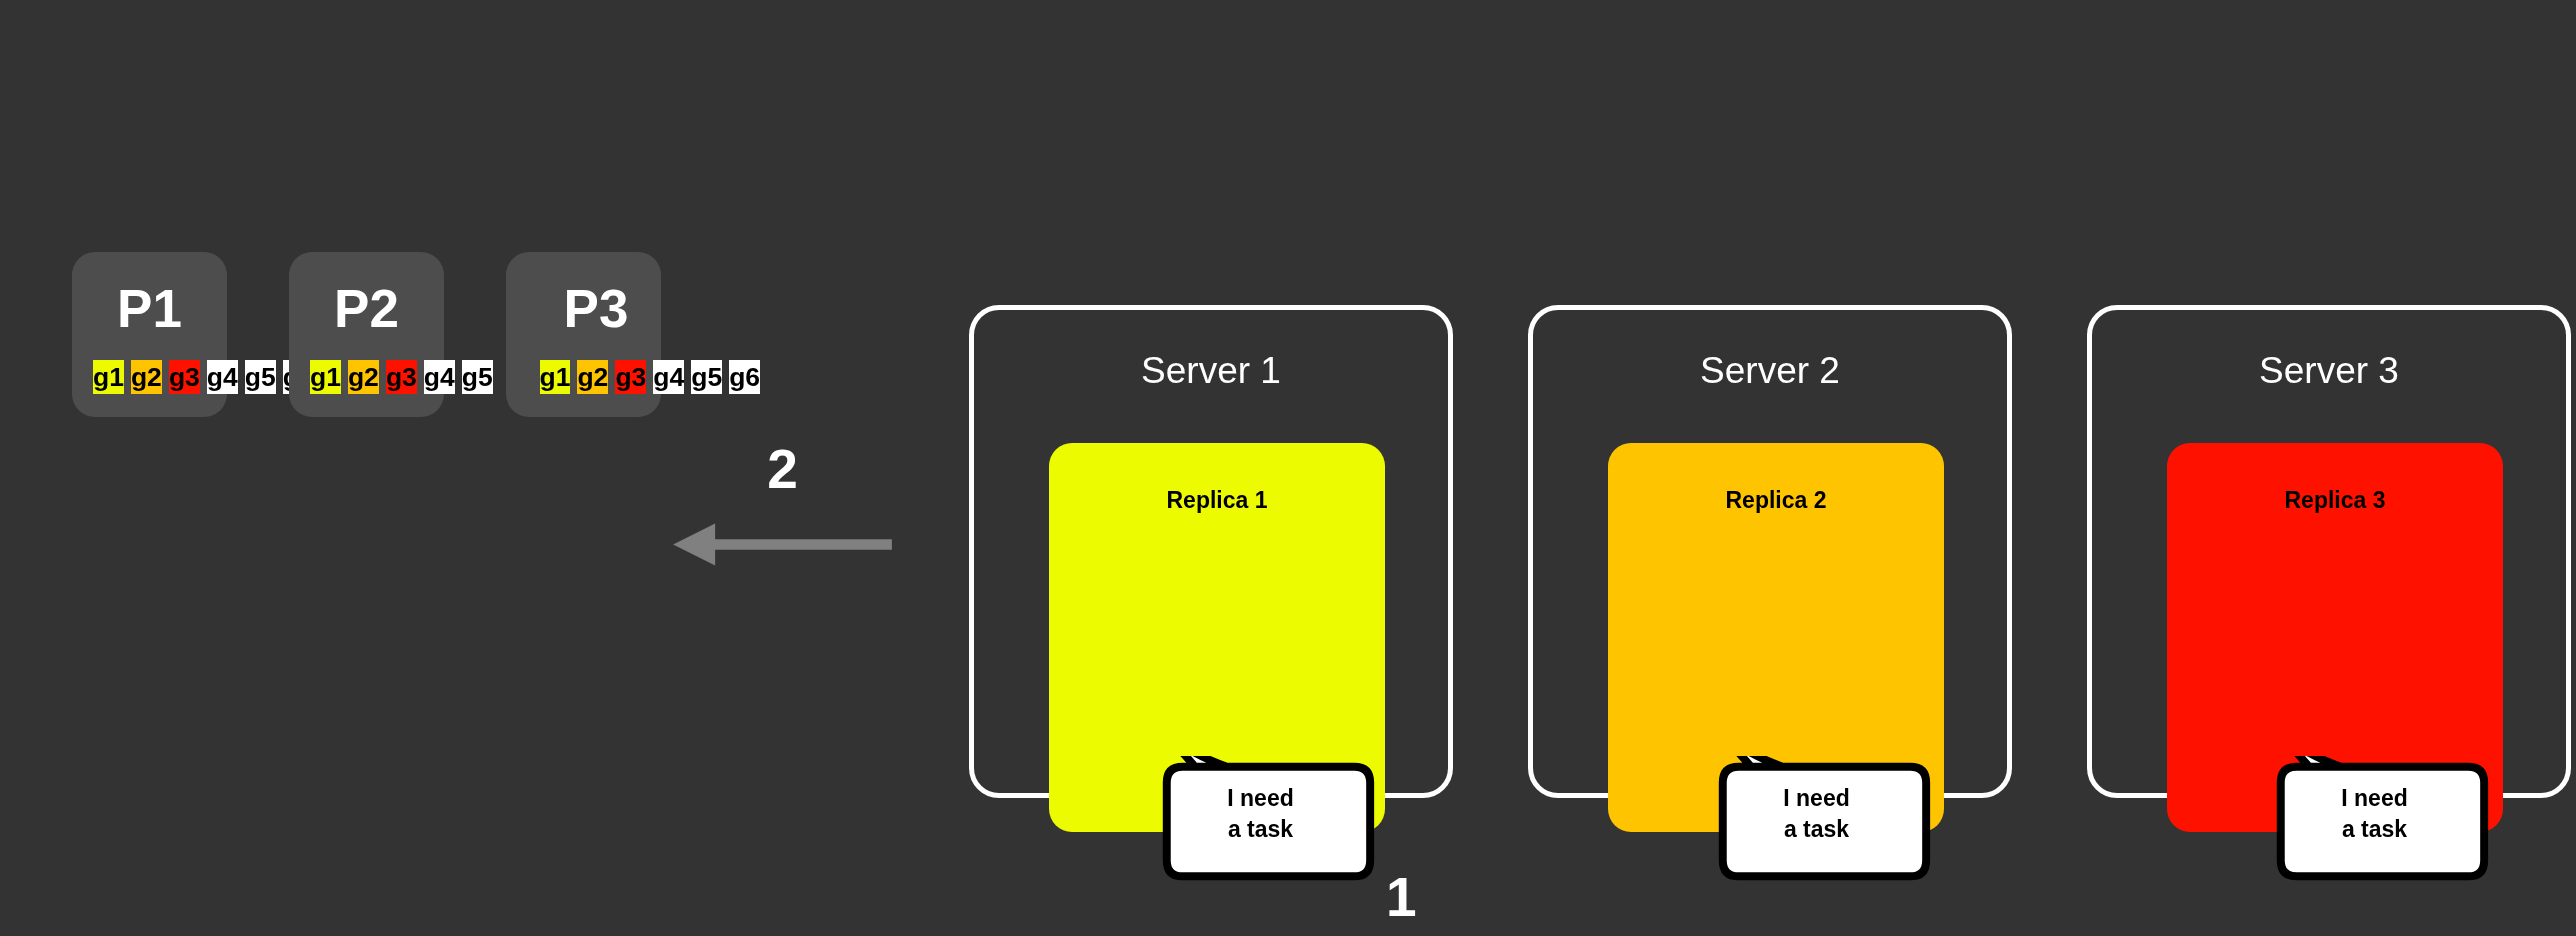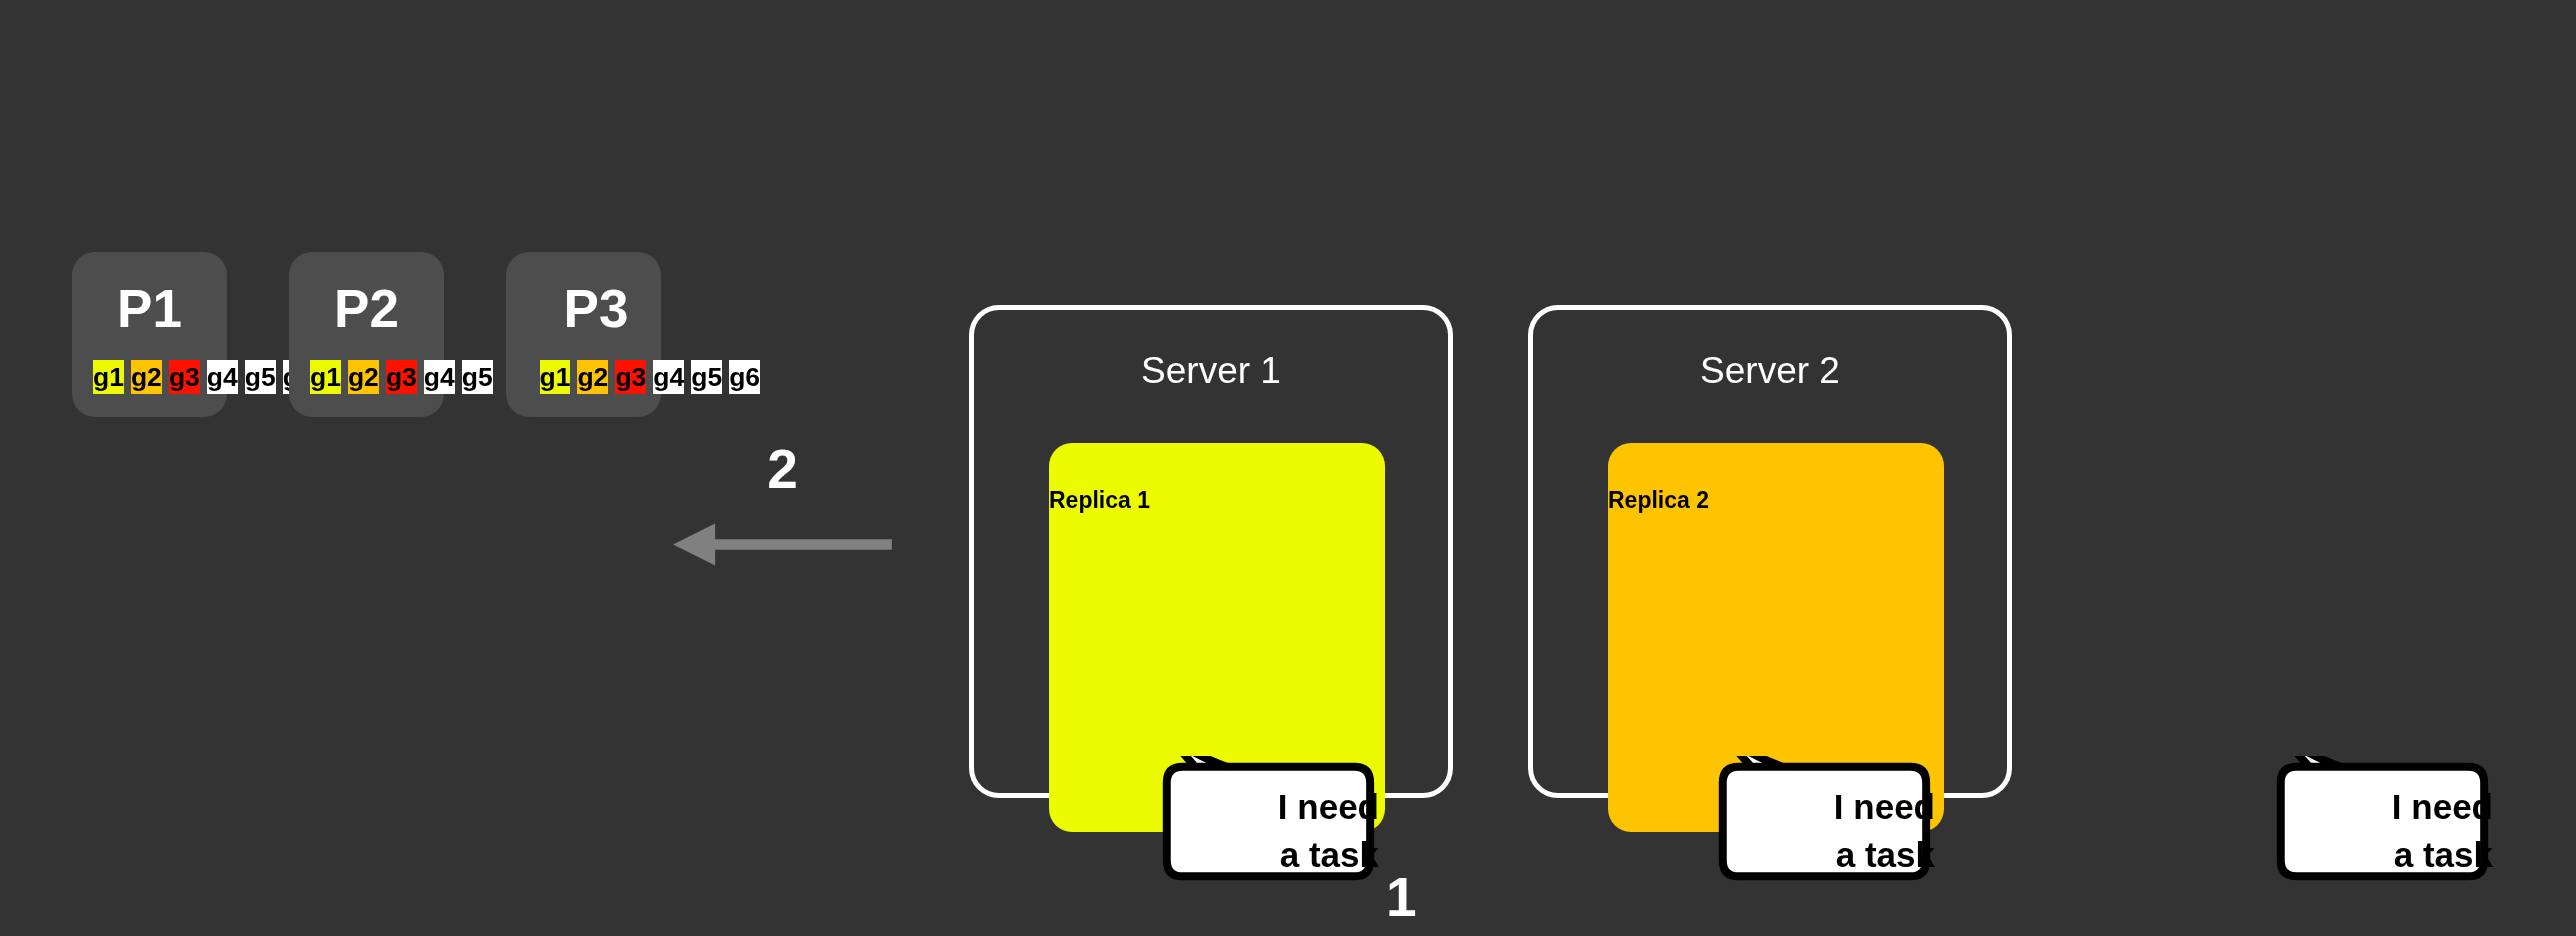--- a/index.html
+++ b/index.html
@@ -111,21 +111,21 @@
     margin-top: 42px;
   }
   .replica {
     position: absolute;
     left: 75px;
     top: 133px;
     width: 336px;
     height: 389px;
     border-radius: 23px;
     display: flex;
-    justify-content: flex-start;
+    justify-content: center;
   }
   .replica-label {
     color: #000000;
     font-size: 23px;
     font-weight: bold;
     line-height: 1;
     margin-top: 46px;
   }
 
   
@@ -133,23 +133,23 @@
     position: absolute;
     width: 237px;
     height: 131px;
   }
   .bubble svg { position: absolute; left: 0; top: 0; }
   .bubble-text {
     position: absolute;
     left: 0;
     top: 26.5px;
     width: 237px;
-    text-align: right;
+    text-align: center;
     color: #000000;
-    font-size: 35px;
+    font-size: 23px;
     font-weight: bold;
     line-height: 1.38;
     pointer-events: none;
   }
   .bubble-text span { display: block; }
 
   
   .bubble-1 { left: 1142px; top: 756px; }
   .bubble-2 { left: 1698px; top: 756px; }
   .bubble-3 { left: 2256px; top: 756px; }
@@ -225,20 +225,26 @@
     </div>
   </div>
 
   <div class="server">
     <div class="server-title">Server 2</div>
     <div class="replica" style="background: rgb(255, 196, 0);">
       <div class="replica-label">Replica 2</div>
     </div>
   </div>
 
+  <div class="server">
+    <div class="server-title">Server 3</div>
+    <div class="replica" style="background: rgb(255, 17, 0);">
+      <div class="replica-label">Replica 3</div>
+    </div>
+  </div>
 
 </div>
 
 <div class="bubble bubble-1">
   <svg width="237" height="131" viewBox="0 0 268 148">
     <path d="M28 30 Q28 12 46 12 L240 12 Q258 12 258 30 L258 118 Q258 136 240 136 L46 136 Q28 136 28 118 Z
              M60 12 L16 -38 Q44 -6 96 12 Z" fill="#ffffff" stroke="#000000" stroke-width="9" stroke-linejoin="round"></path>
   </svg>
   <div class="bubble-text">
     <span>I need</span>

